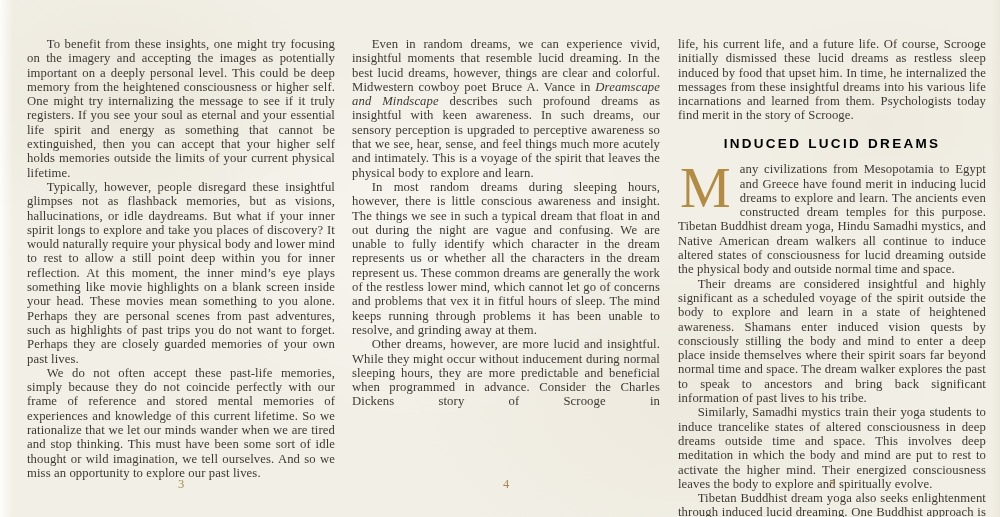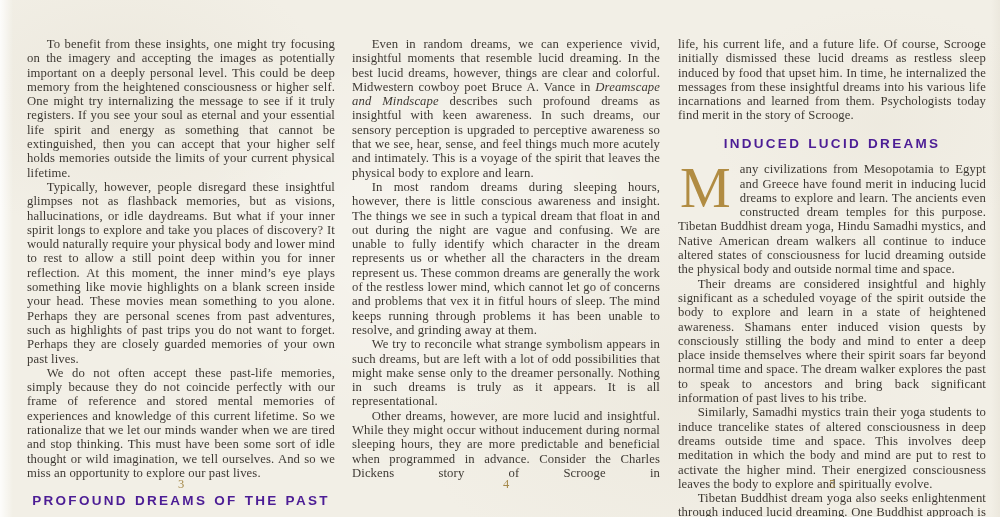--- a/index.html
+++ b/index.html
@@ -28,21 +28,21 @@
     letter-spacing:.1px;
   }
   .col-1 { left:27px; }
   .col-2 { left:352px; }
   .col-3 { left:678px; }
   p { margin:0; text-indent:1.55em; }
   p.noindent { text-indent:0; }
   p.cont { text-align-last:justify; }
   .section-heading {
     font-family:"Liberation Sans", sans-serif;
-    color:#4c1d95; letter-spacing:2.3px; word-spacing:1px;
+    color:#000000; letter-spacing:2.3px; word-spacing:1px;
     font-size:13.5px; line-height:15.5px;
     text-align:center; text-align-last:center; text-indent:0;
     margin:13px 0 11px 0;
   }
   .section-heading span { display:block; }
   .dropcap-para { text-indent:0; }
   .dropcap {
     float:left; color:#b18c42;
     font-family:"Liberation Serif", serif;
     font-size:57px; line-height:42px;
@@ -58,29 +58,27 @@
 </style>
 </head>
 <body>
 
 <div class="spread">
 
   <div class="col col-1">
     <p>To benefit from these insights, one might try focusing on the imagery and accepting the images as potentially important on a deeply personal level. This could be deep memory from the heightened consciousness or higher self. One might try internalizing the message to see if it truly registers. If you see your soul as eternal and your essential life spirit and energy as something that cannot be extinguished, then you can accept that your higher self holds memories outside the limits of your current physical lifetime.</p>
     <p>Typically, however, people disregard these insightful glimpses not as flashback memories, but as visions, hallucinations, or idle daydreams. But what if your inner spirit longs to explore and take you places of discovery? It would naturally require your physical body and lower mind to rest to allow a still point deep within you for inner reflection. At this moment, the inner mind’s eye plays something like movie highlights on a blank screen inside your head. These movies mean something to you alone. Perhaps they are personal scenes from past adventures, such as highlights of past trips you do not want to forget. Perhaps they are closely guarded memories of your own past lives.</p>
     <p>We do not often accept these past-life memories, simply because they do not coincide perfectly with our frame of reference and stored mental memories of experiences and knowledge of this current lifetime. So we rationalize that we let our minds wander when we are tired and stop thinking. This must have been some sort of idle thought or wild imagination, we tell ourselves. And so we miss an opportunity to explore our past lives.</p>
-    <h2 class="section-heading">PROFOUND DREAMS OF THE PAST</h2>
 
   </div>
   <div class="pagenum pagenum-1">3</div>
 
   <div class="col col-2">
     <p><span>Even in random dreams, we can experience vivid, insightful moments that resemble lucid dreaming. In the best lucid dreams, however, things are clear and colorful. Midwestern cowboy poet Bruce A. Vance in </span><span style="font-style: italic;">Dreamscape and Mindscape</span><span> describes such profound dreams as insightful with keen awareness. In such dreams, our sensory perception is upgraded to perceptive awareness so that we see, hear, sense, and feel things much more acutely and intimately. This is a voyage of the spirit that leaves the physical body to explore and learn.</span></p>
     <p>In most random dreams during sleeping hours, however, there is little conscious awareness and insight. The things we see in such a typical dream that float in and out during the night are vague and confusing. We are unable to fully identify which character in the dream represents us or whether all the characters in the dream represent us. These common dreams are generally the work of the restless lower mind, which cannot let go of concerns and problems that vex it in fitful hours of sleep. The mind keeps running through problems it has been unable to resolve, and grinding away at them.</p>
-    <p>We try to reconcile what strange symbolism appears in such dreams, but are left with a lot of odd possibilities that might make sense only to the dreamer personally. Nothing in such dreams is truly as it appears. It is all representational.</p>
     <p class="cont"><span>Other dreams, however, are more lucid and insightful. While they might occur without inducement during normal sleeping hours, they are more predictable and beneficial when programmed in advance. Consider the Charles Dickens story of Scrooge in </span></p>
   </div>
   <div class="pagenum pagenum-2">4</div>
 
   <div class="col col-3">
     <p class="noindent">life, his current life, and a future life. Of course, Scrooge initially dismissed these lucid dreams as restless sleep induced by food that upset him. In time, he internalized the messages from these insightful dreams into his various life incarnations and learned from them. Psychologists today find merit in the story of Scrooge.</p>
     <h2 class="section-heading">
         <span>INDUCED LUCID DREAMS</span>
       </h2>
     <p class="dropcap-para"><span class="dropcap">M</span><span>any civilizations from Mesopotamia to Egypt and Greece have found merit in inducing lucid dreams to explore and learn. The ancients even constructed dream temples for this purpose. Tibetan Buddhist dream yoga, Hindu Samadhi mystics, and Native American dream walkers all continue to induce altered states of consciousness for lucid dreaming outside the physical body and outside normal time and space.</span></p>

